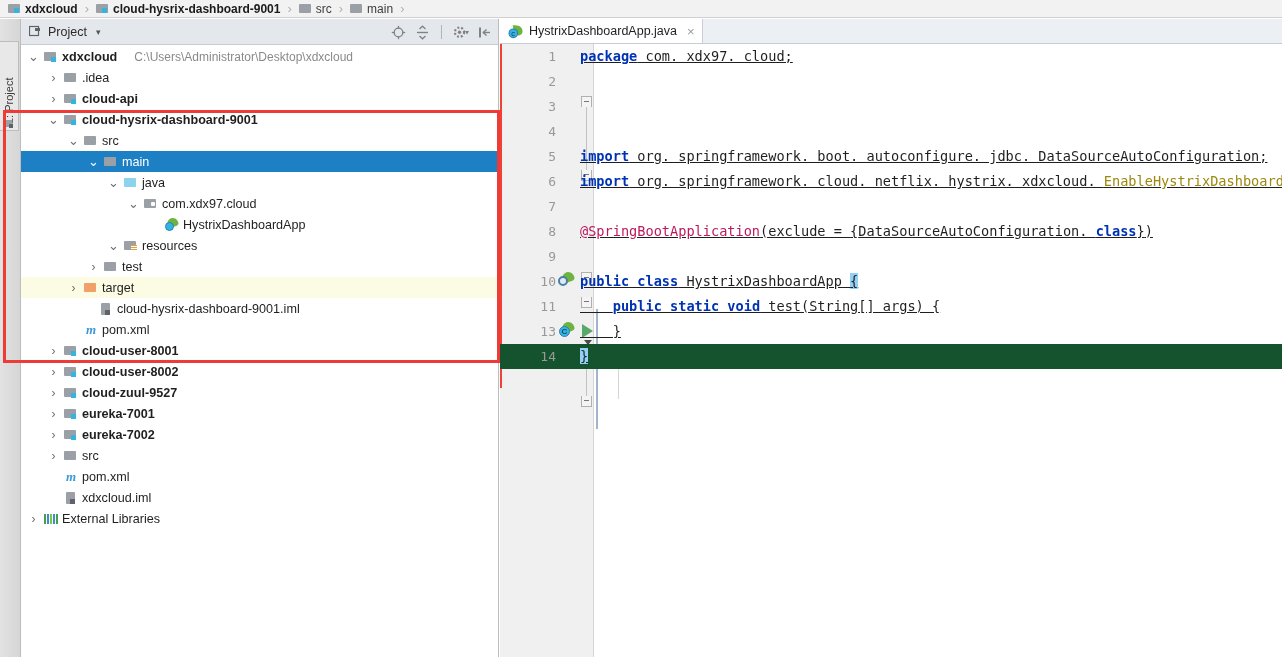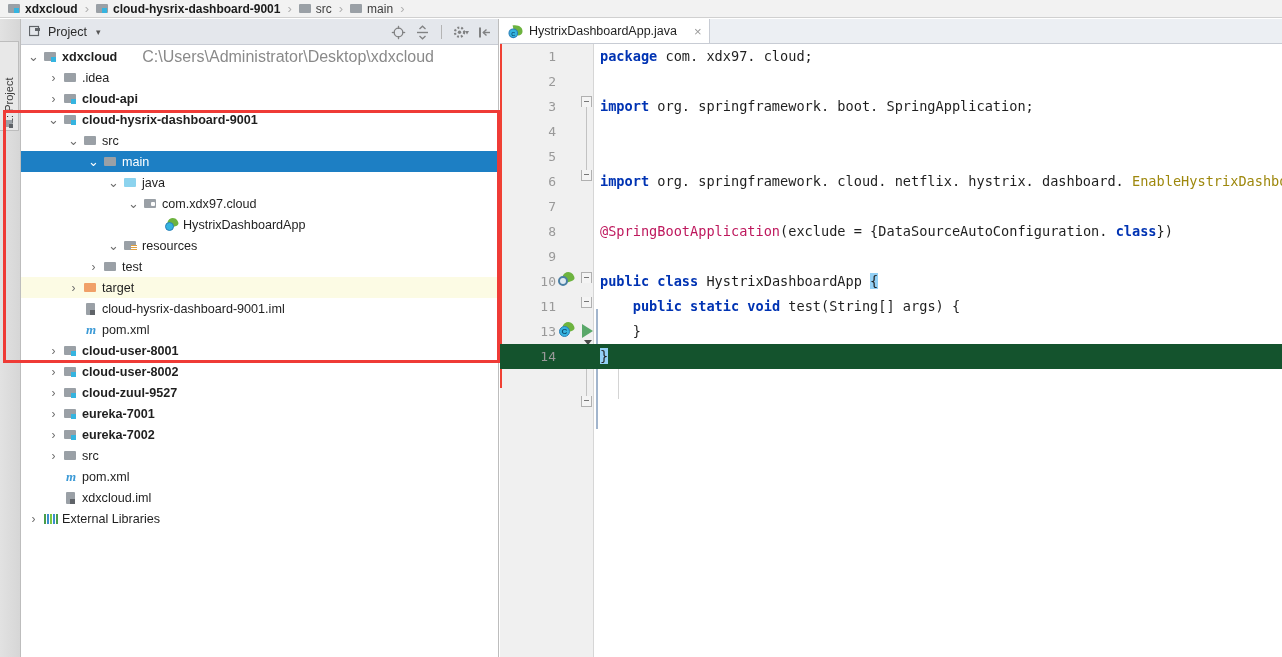--- a/index.html
+++ b/index.html
@@ -133,21 +133,21 @@
   .arrow {
     width: 13px; height: 13px;
     display: inline-flex; align-items: center; justify-content: center;
     color: #6e6e6e; font-size: 11px; flex: none;
   }
   .row.selected .arrow { color: #fff; }
   .arrow.empty { visibility: hidden; }
   .row-ico { flex: none; margin-right: 4px; display: inline-block; }
   .row-label { flex: none; }
   .row-label.bold { font-weight: bold; }
-  .row-sub { color: #8a8a8a; margin-left: 25px; font-size: 16px; text-align: right; }
+  .row-sub { color: #8a8a8a; margin-left: 17px; font-size: 12px; text-align: right; }
 
   
   .i-modfolder { position: relative; width: 14px; height: 13px; }
   .i-modfolder:before {
     content:""; position:absolute; left:0; top:2px;
     width:12px; height:9px; background:#9aa0a6; border-radius:1px;
   }
   .i-modfolder:after {
     content:""; position:absolute; left:7px; top:7px;
     width:5px; height:5px; background:#35b4e0;
@@ -272,21 +272,21 @@
     display: flex; align-items: stretch;
   }
   .etab {
     display: flex; align-items: center;
     padding: 0 7px 0 8px;
     background: #ffffff;
     border-right: 1px solid #c8ccd4;
     font-size: 12.5px; color: #1f1f1f;
     box-sizing: border-box;
   }
-  .etab .etab-label { margin: 0 17px 0 5px; }
+  .etab .etab-label { margin: 0 10px 0 5px; }
   .etab-close {
     color: #9a9a9a; font-size: 13px; line-height: 1;
   }
 
   .code-wrap {
     position: absolute; left: 0; top: 25px;
     width: 782px; height: 613px;
     background: #ffffff;
   }
   .gutter {
@@ -316,22 +316,23 @@
     white-space: pre;
   }
   .cline.current { background: #14532d; }
   .ln {
     position: absolute; left: 0; width: 56px;
     text-align: right; color: #999999;
     font-family: "DejaVu Sans Mono", monospace;
     font-size: 13px;
   }
   .ctext {
-    position: absolute; left: 100px;
+    position: absolute; left: 80px;
     color: #1f1f1f;
+    text-decoration: underline;
   }
   .kw  { color: #0033b3; font-weight: bold; }
   .ann { color: #be185d; }
   .cls { color: #9e880d; }
   .ital { font-style: italic; }
   .brace-hl { background: #93d0f5; }
 
   
   .guide {
     position: absolute; width: 1px; background: #d4d4d4;
@@ -539,21 +540,21 @@
         <div class="row" style="padding-left: 66px;">
           <span class="arrow" style="font-size: 12px; margin-right: 4px;">›</span>
           <span class="row-ico i-folder"></span>
           <span class="row-label">test</span>
         </div>
         <div class="row highlight" style="padding-left: 46px;">
           <span class="arrow" style="font-size: 12px; margin-right: 4px;">›</span>
           <span class="row-ico i-targetfolder"></span>
           <span class="row-label">target</span>
         </div>
-        <div class="row" style="padding-left: 46px;">
+        <div class="row" style="padding-left: 61px;">
           <span class="arrow empty" style="font-size: 12px; margin-right: 4px;">›</span>
           <span class="row-ico i-iml"></span>
           <span class="row-label">cloud-hysrix-dashboard-9001.iml</span>
         </div>
         <div class="row" style="padding-left: 46px;">
           <span class="arrow empty" style="font-size: 12px; margin-right: 4px;">›</span>
           <span class="row-ico i-maven">m</span>
           <span class="row-label">pom.xml</span>
         </div>
         <div class="row" style="padding-left: 26px;">
@@ -651,24 +652,24 @@
 
         <div class="g-run" style="left:66px; top:305px;"></div>
       </div>
 
       <div class="blockbar" style="left:96px; top:265px; height:120px;"></div>
       <div class="guide" style="left:118px; top:315px; height:40px;"></div>
 
       <div class="code-lines" id="code">
           <div class="cline"><span class="ln">1</span><span class="ctext"><span class="kw">package</span><span> com. xdx97. cloud;</span></span></div>
           <div class="cline"><span class="ln">2</span><span class="ctext"></span></div>
-          <div class="cline"><span class="ln">3</span><span class="ctext"><span class="kw">import</span><span> org. springframework. boot. SpringApplication;</span></span></div>
+          <div class="cline"><span class="ln">3</span></div>
           <div class="cline"><span class="ln">4</span></div>
-          <div class="cline"><span class="ln">5</span></div>
-          <div class="cline"><span class="ln">6</span><span class="ctext"><span class="kw">import</span><span> org. springframework. cloud. netflix. hystrix. dashboard. </span><span class="cls">EnableHystrixDashboard</span></span></div>
+          <div class="cline"><span class="ln">5</span><span class="ctext"><span class="kw">import</span><span> org. springframework. boot. autoconfigure. jdbc. DataSourceAutoConfiguration;</span></span></div>
+          <div class="cline"><span class="ln">6</span><span class="ctext"><span class="kw">import</span><span> org. springframework. cloud. netflix. hystrix. xdxcloud. </span><span class="cls">EnableHystrixDashboard</span></span></div>
           <div class="cline"><span class="ln">7</span><span class="ctext"></span></div>
           <div class="cline"><span class="ln">8</span><span class="ctext"><span class="ann">@SpringBootApplication</span><span>(exclude = </span><span class="brace">{</span><span>DataSourceAutoConfiguration. </span><span class="kw">class</span><span class="brace">}</span><span>)</span></span></div>
           <div class="cline"><span class="ln">9</span></div>
           <div class="cline"><span class="ln">10</span><span class="ctext"><span class="kw">public class</span><span> HystrixDashboardApp </span><span class="brace-hl">{</span></span></div>
           <div class="cline"><span class="ln">11</span><span class="ctext"><span>    </span><span class="kw">public static void</span><span> test(String[] args) {</span></span></div>
           <div class="cline"><span class="ln">13</span><span class="ctext"><span>    }</span></span></div>
           <div class="cline current"><span class="ln">14</span><span class="ctext"><span class="brace-hl">}</span></span></div>
         </div>
     </div>
   </div>

